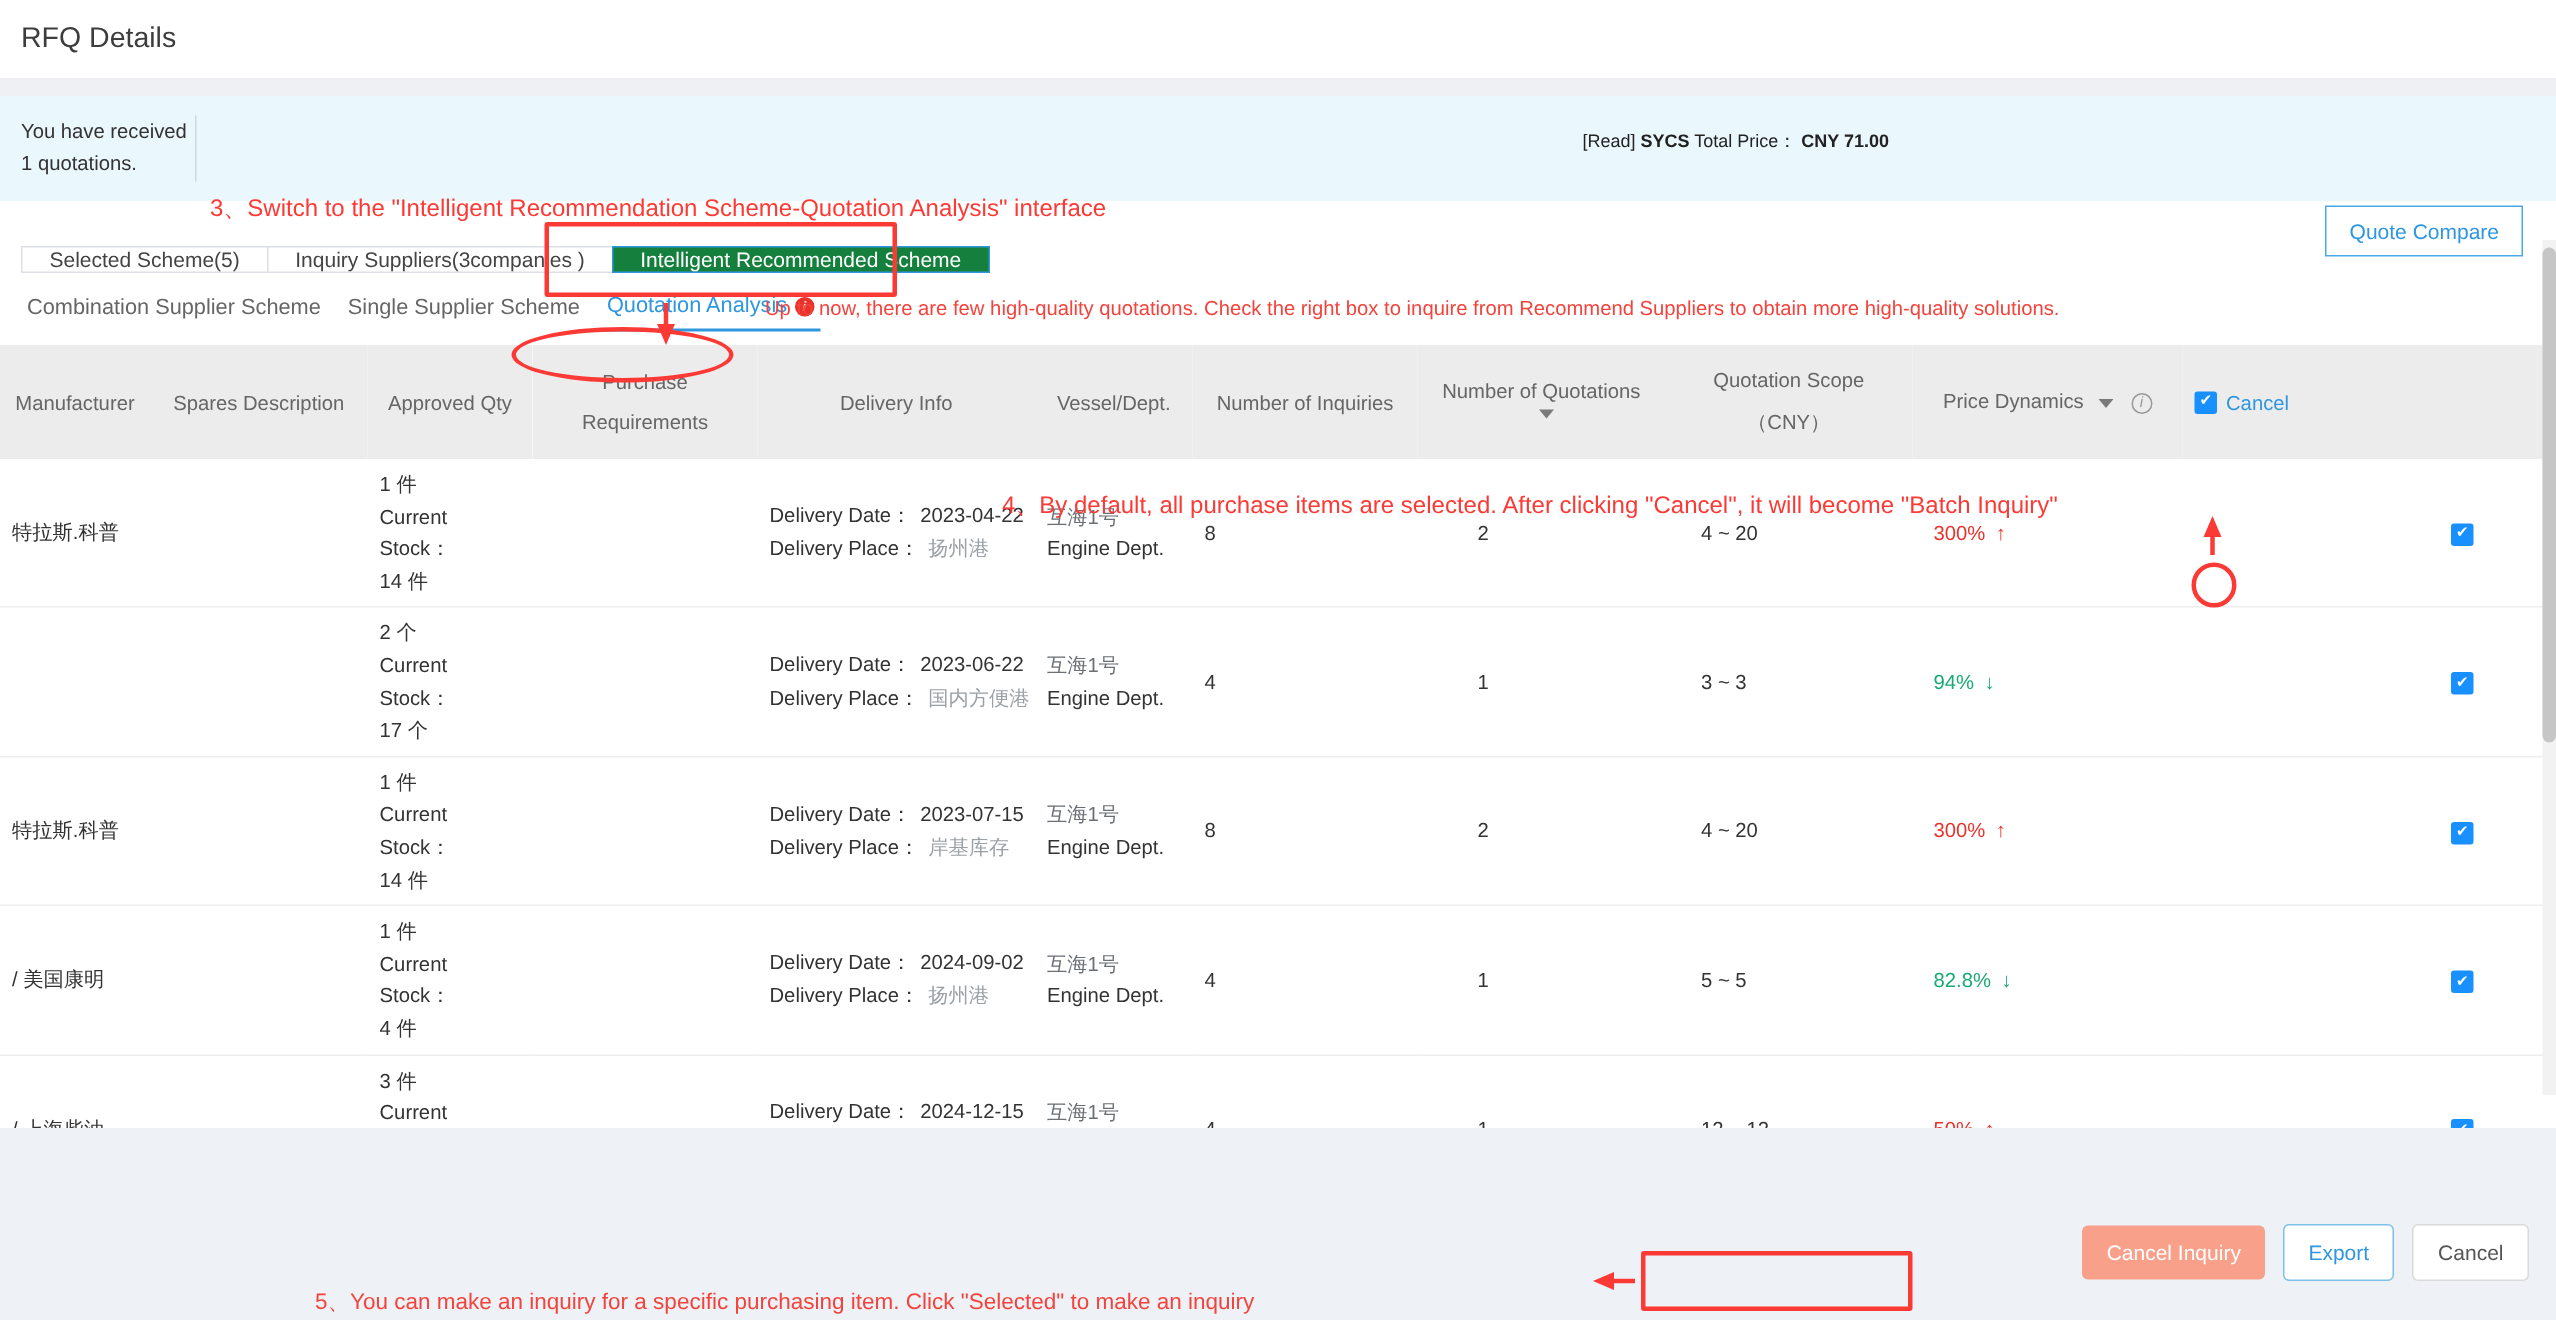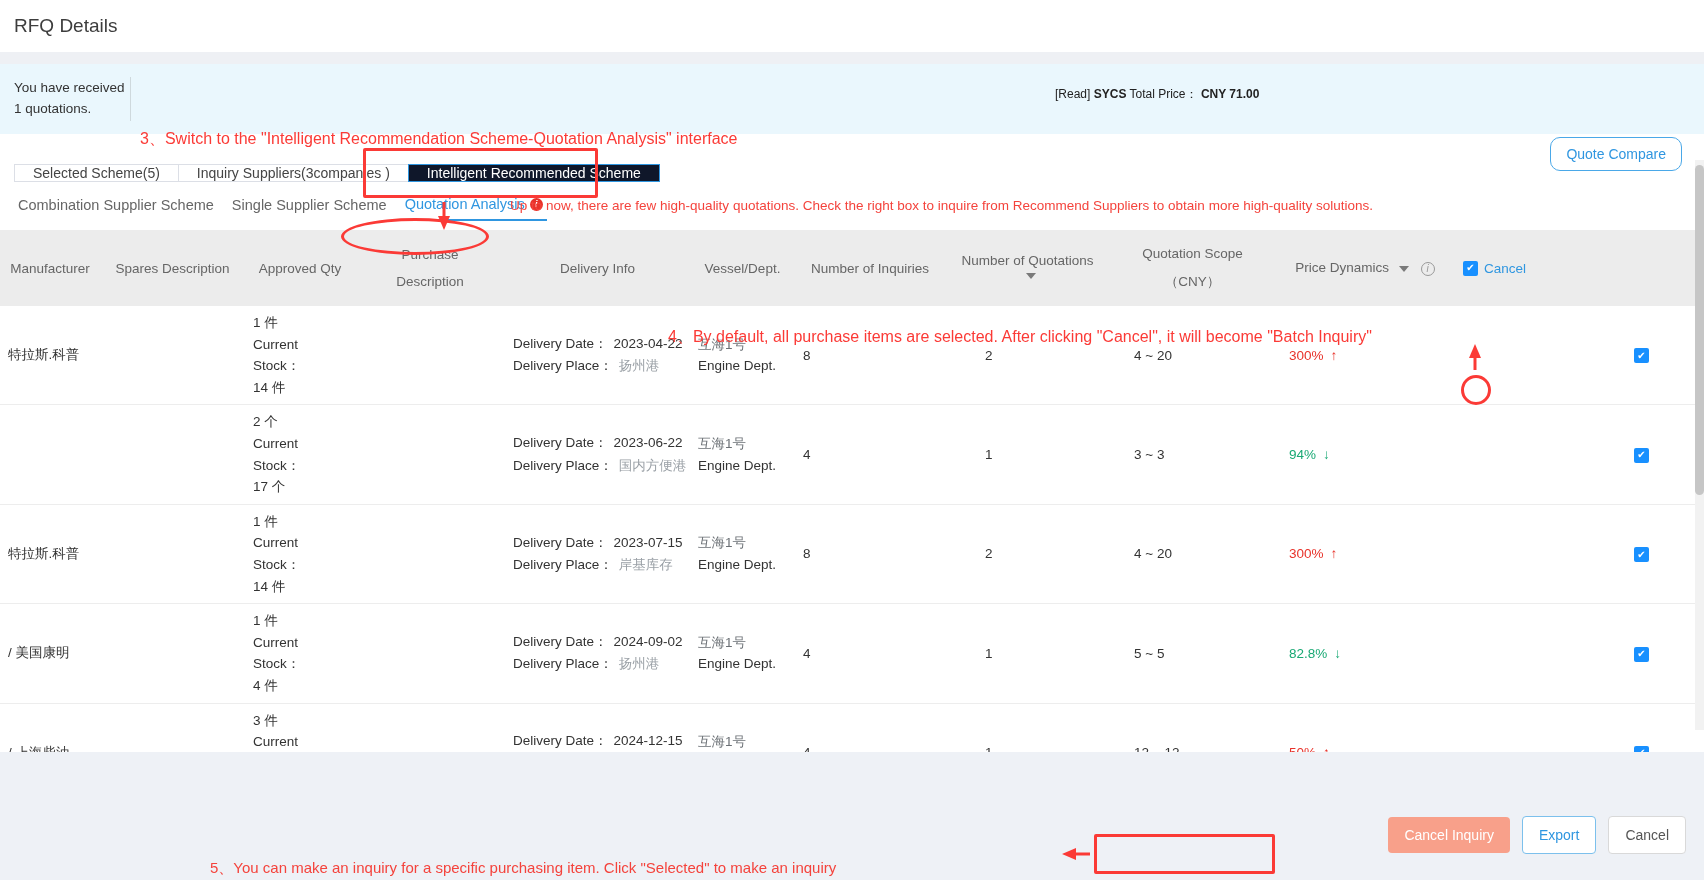--- a/index.html
+++ b/index.html
@@ -47,27 +47,27 @@
     display:flex; align-items:flex-end; height:48px;
   }
   .tab {
     border:1px solid #dcdfe6; border-right:none;
     background:#fff; color:#444; font-size:14px;
     display:flex; align-items:center; padding:0 18px;
     cursor:pointer; white-space:nowrap;
   }
   .tab:last-child { border-right:1px solid #dcdfe6; }
   .tab.active {
-    background:#0f172a; color:#fff; border-color:#2f96e0;
+    background:#15803d; color:#fff; border-color:#2f96e0;
     font-weight:400;
   }
   .quote-compare-btn {
     position:absolute; right:22px; top:3px;
     border:1px solid #4aa8e8; color:#2f96e0; background:#fff;
-    font-size:14px; border-radius:10px; padding:8px 15px; cursor:pointer;
+    font-size:14px; border-radius:0; padding:8px 15px; cursor:pointer;
   }
   .fx-line {
     position:absolute; right:18px; top:52px;
     font-size:13px; color:#1c1c1c; font-weight:700;
     display:flex; align-items:center; gap:4px; white-space:nowrap;
   }
 
   
   .subtabs-row { position:relative; height:46px; background:#fff; }
   .subtabs {
@@ -254,21 +254,21 @@
           <col class="c-sel">
       </colgroup>
       <thead>
         <tr>
           <th>Manufacturer</th>
           <th>Spares Description</th>
           <th>Approved Qty</th>
           <th class="th-2line">
             <div class="th-stack">
               <span>Purchase</span>
-              <span>Description</span>
+              <span>Requirements</span>
             </div>
           </th>
           <th>Delivery Info</th>
           <th>Vessel/Dept.</th>
           <th>Number of Inquiries</th>
           <th>
             <span>Number of Quotations</span>
             <span class="caret"></span>
           </th>
           <th class="th-2line">

